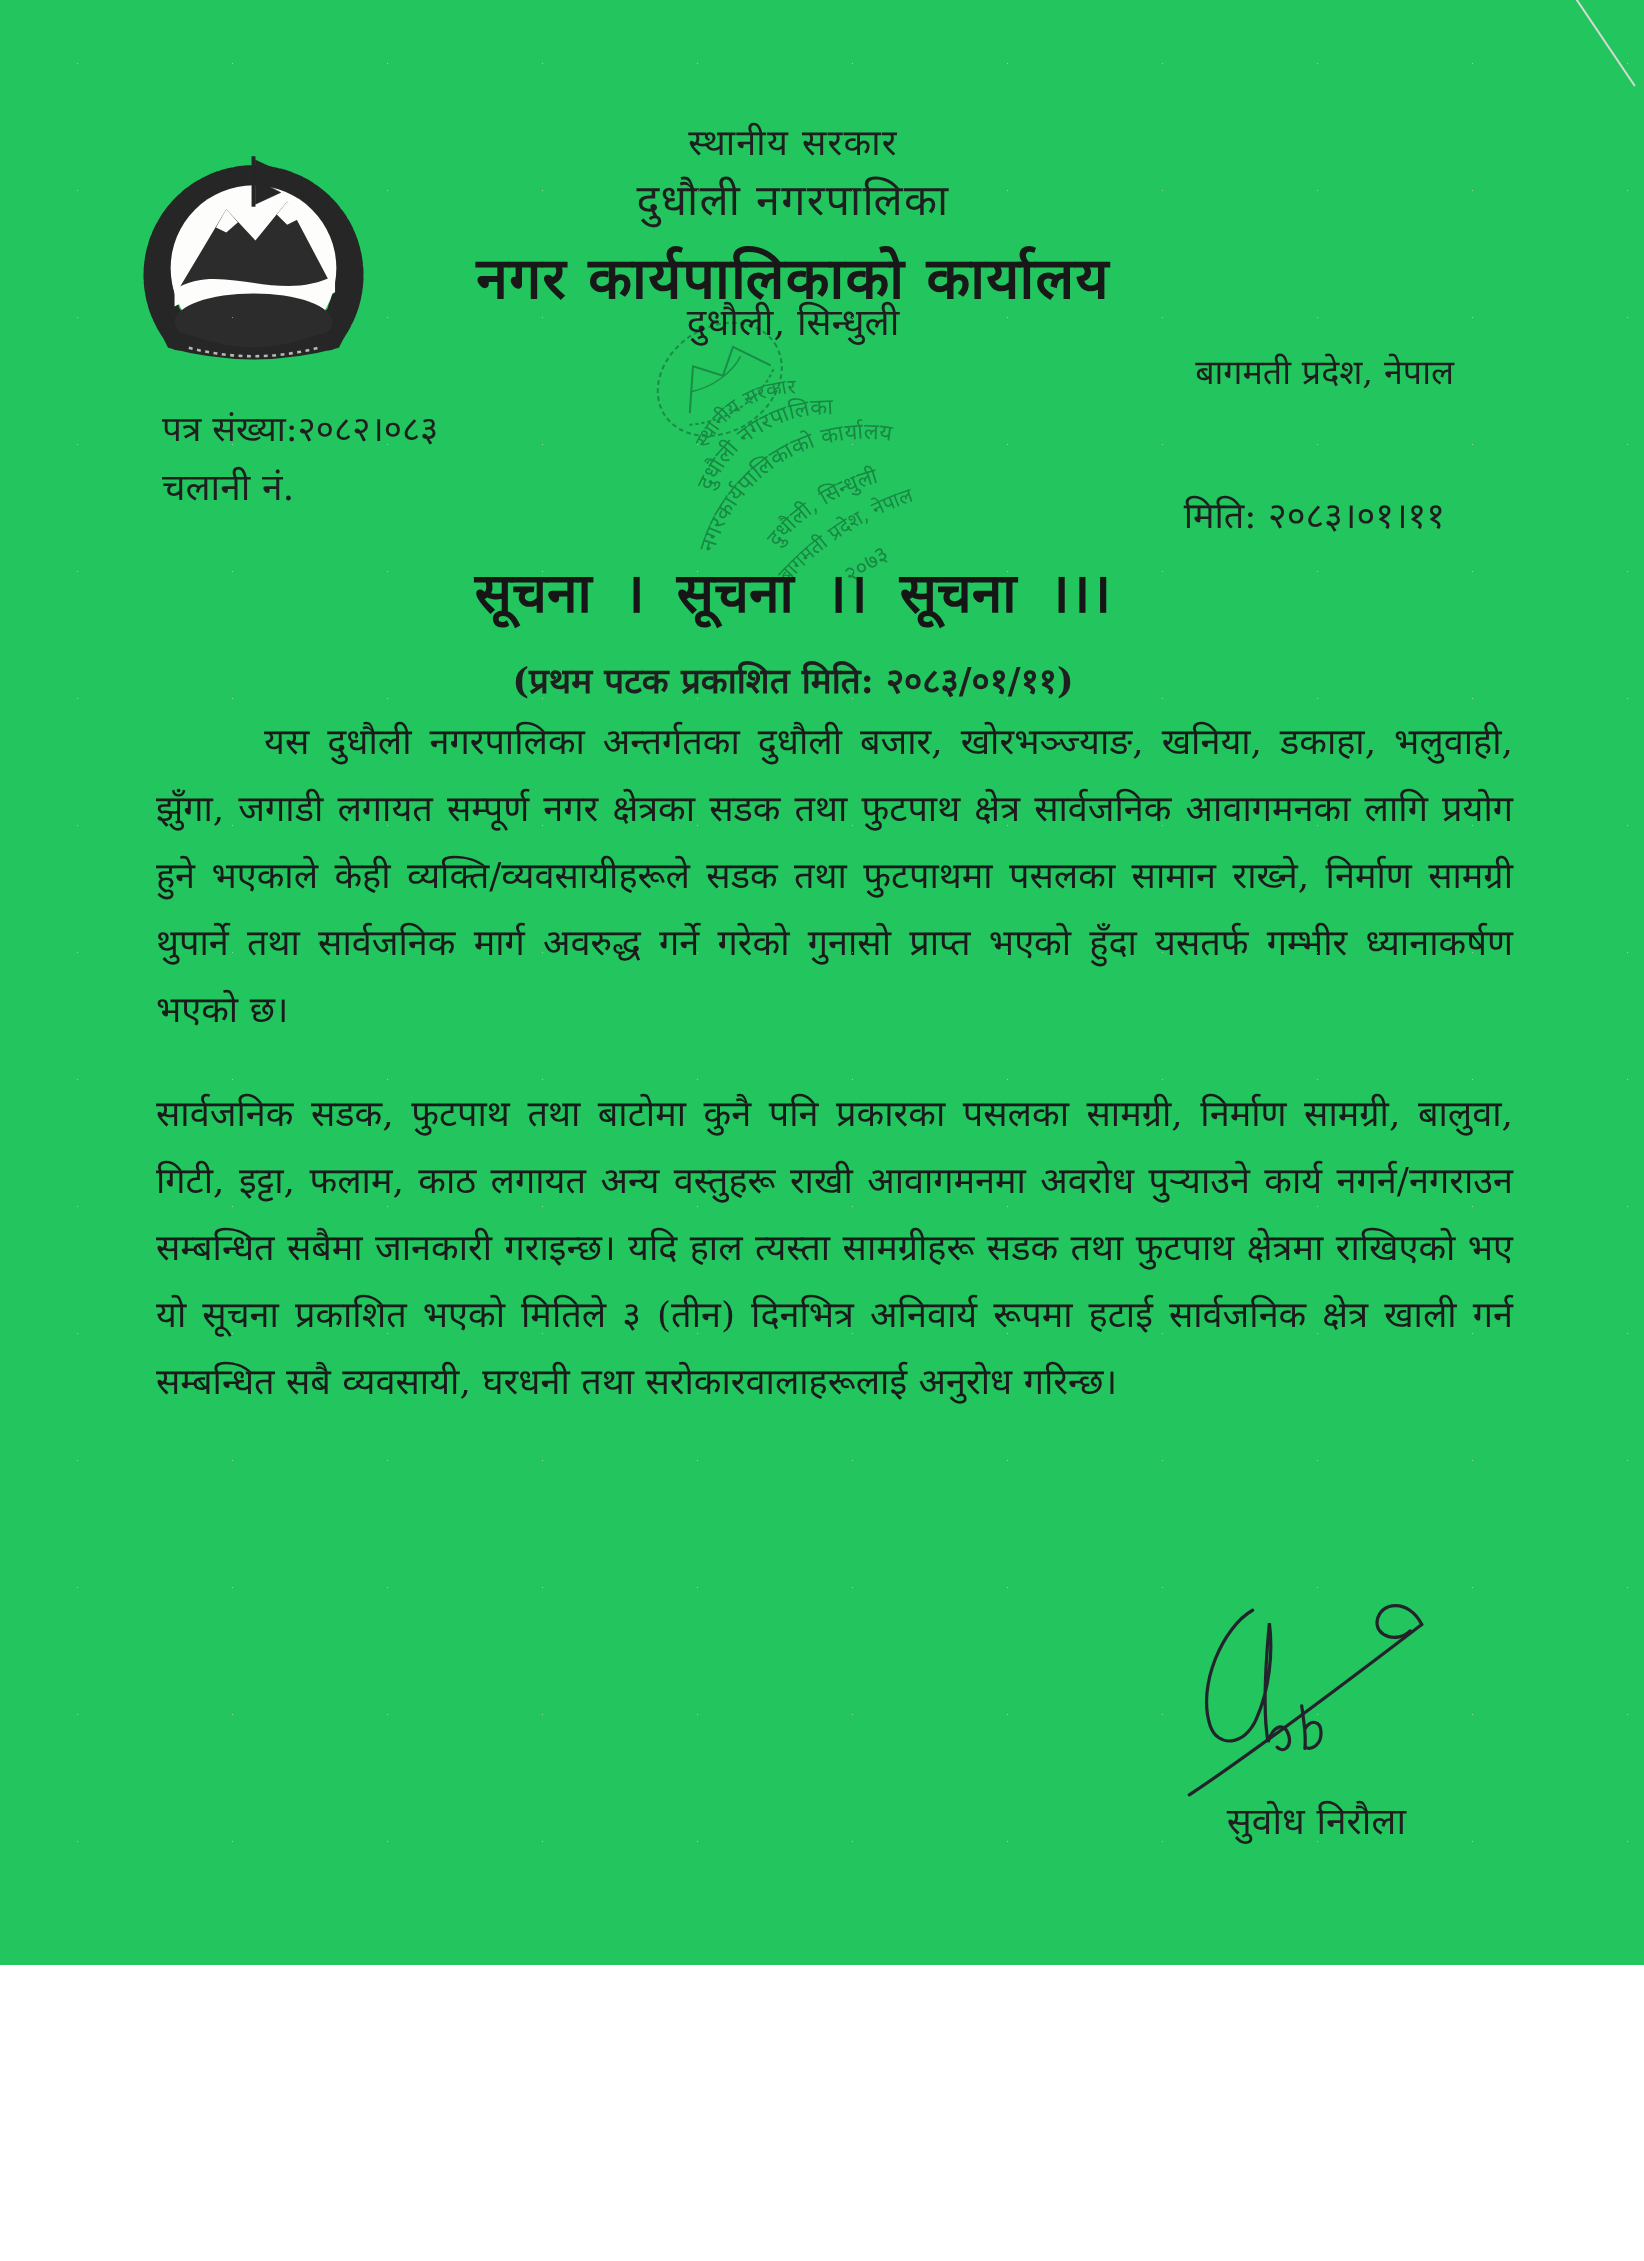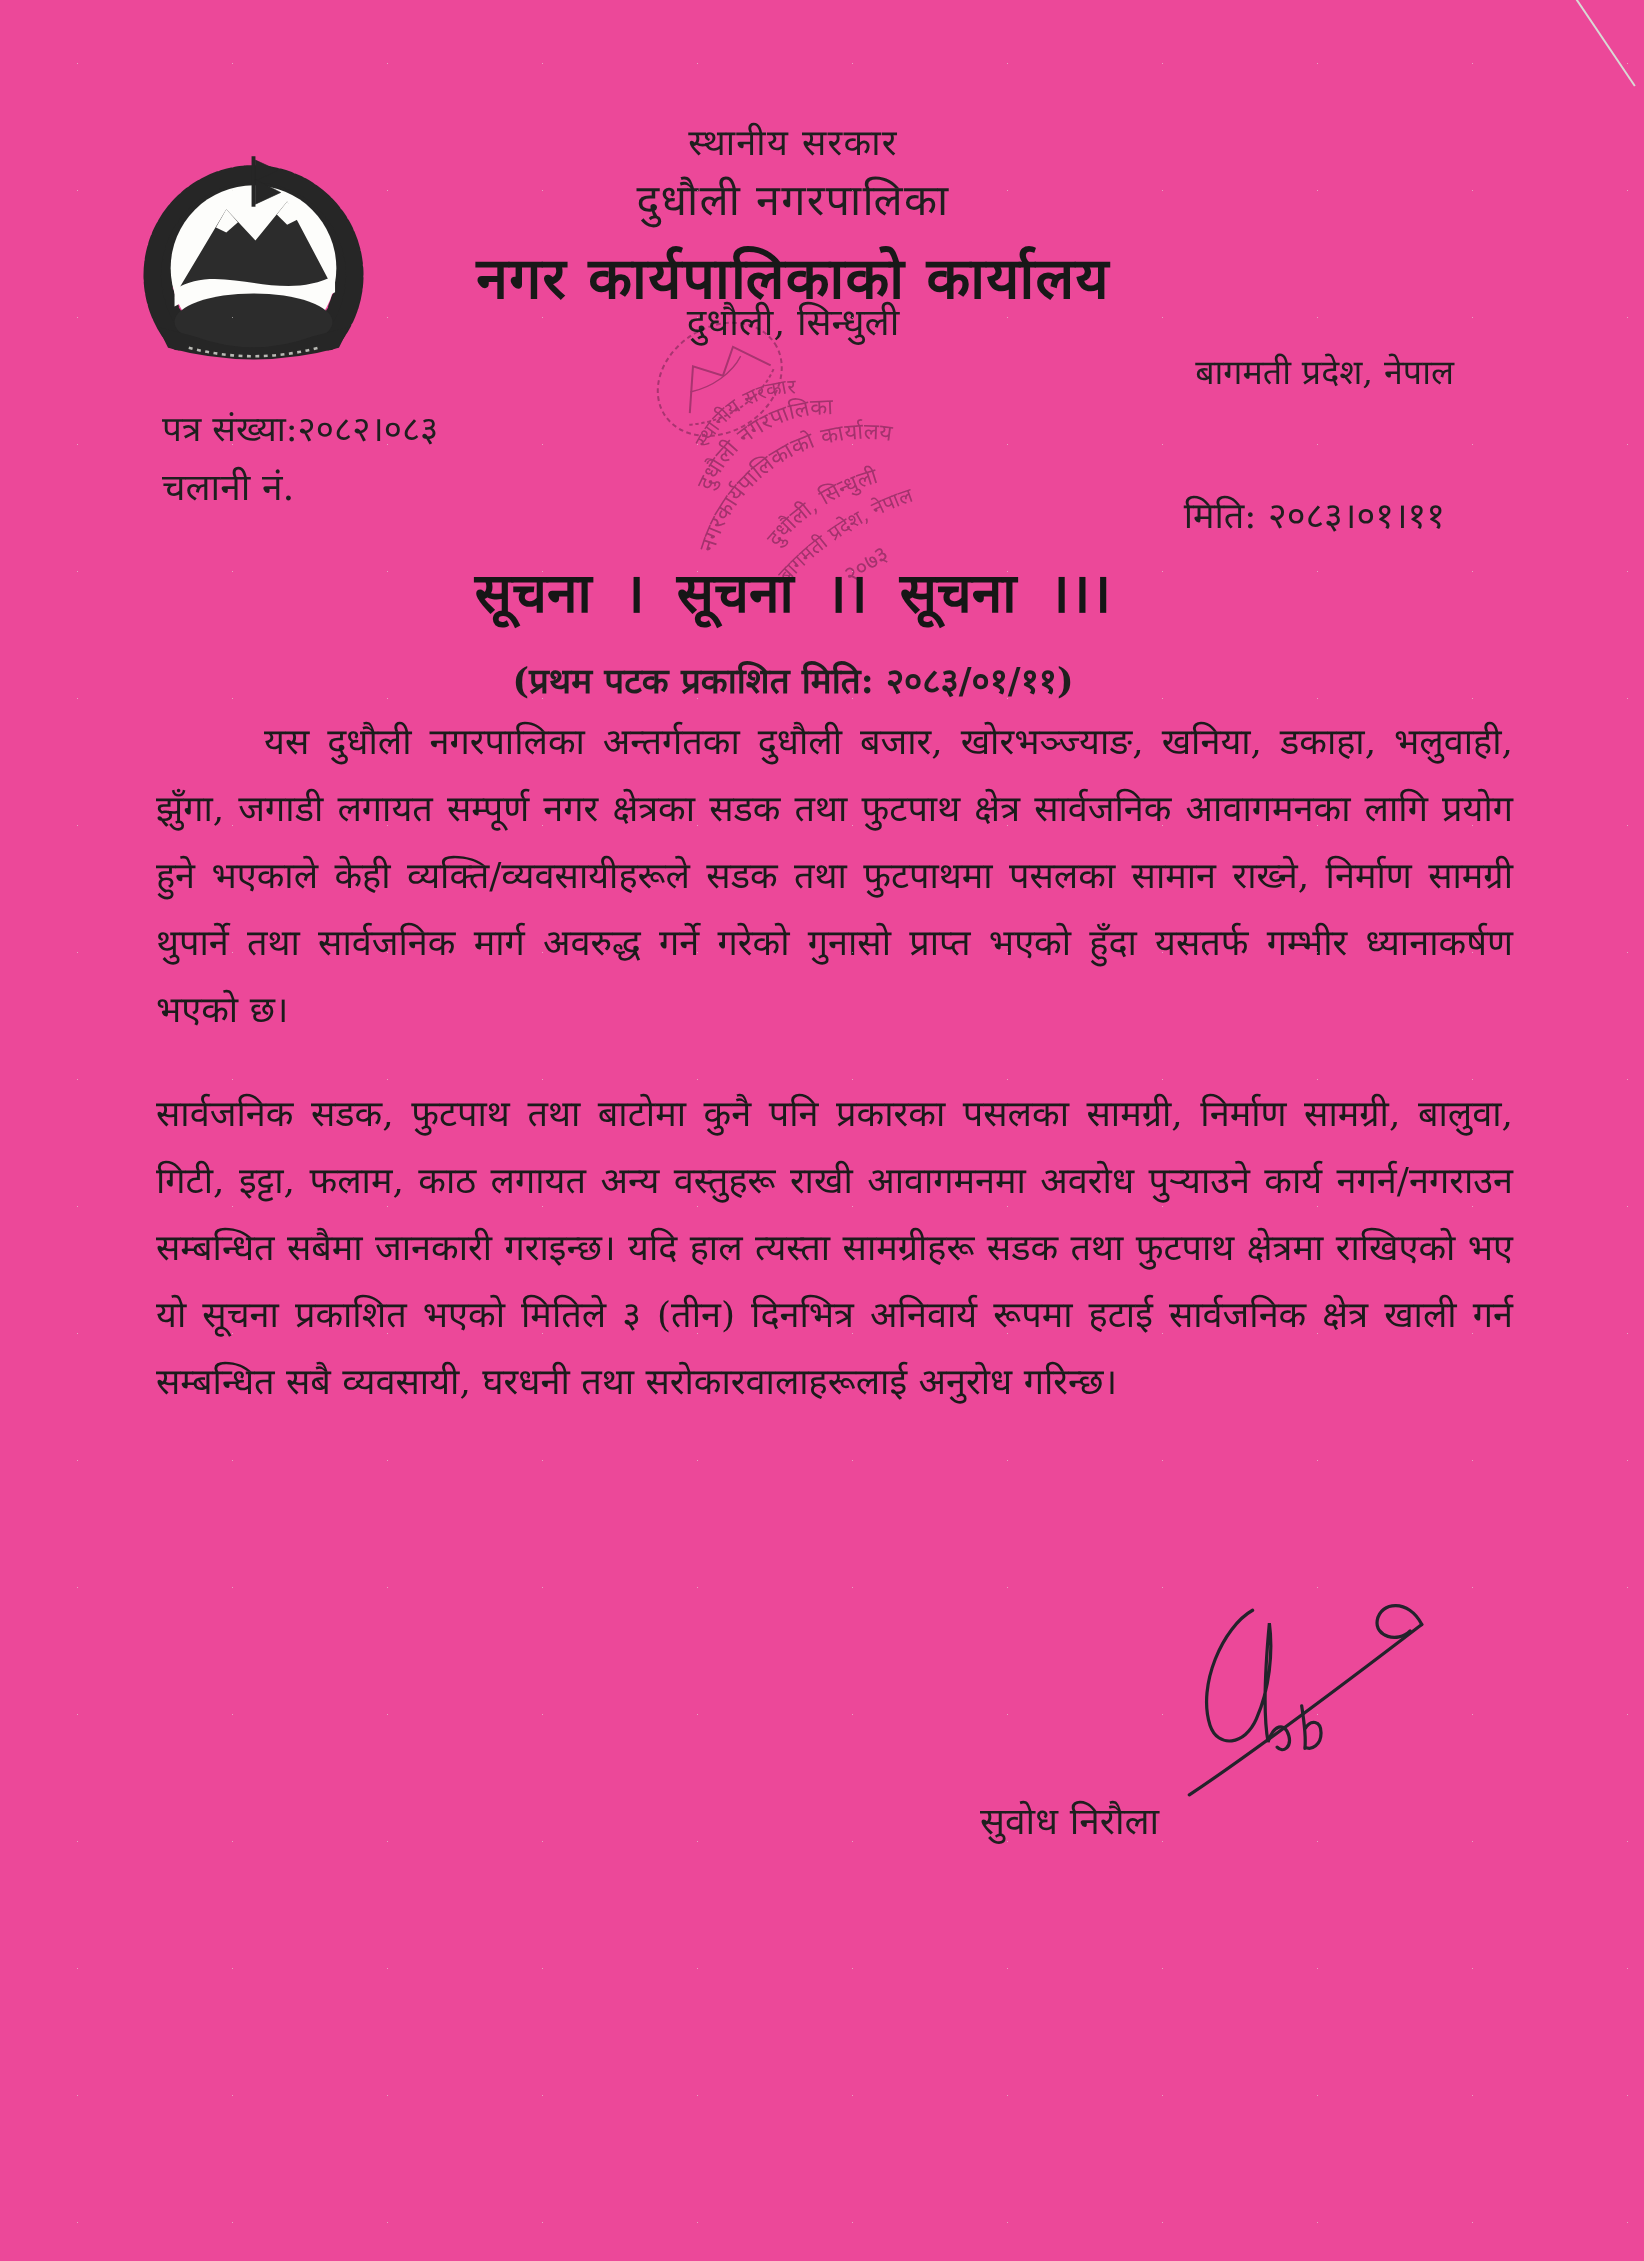--- a/index.html
+++ b/index.html
@@ -1,17 +1,17 @@
 <!DOCTYPE html>
 <html style="font-size:10.3px"><head>
 <meta charset="utf-8">
 <style>
   html,body{margin:0;padding:0;background:#ffffff;}
   .page{
-    position:relative;width:1644px;height:2261px;background:#ec4899;
+    position:relative;width:1644px;height:1965px;background:#22c55e;
     font-family:"DejaVu Serif","Liberation Serif",serif;
     color:#1f1f1f;overflow:hidden;
   }
   .page::after{ 
     content:"";position:absolute;inset:0;pointer-events:none;
     background-image:radial-gradient(#e8e8e4 0.6px, transparent 0.9px);
     background-size:155px 127px;opacity:.55;
   }
   .corner-artifact{position:absolute;right:-18px;top:34px;width:123px;height:1.9px;
     background:#d9d9d5;transform:rotate(56deg);}
@@ -28,21 +28,21 @@
   .title{top:553px;font-size:55px;font-weight:bold;word-spacing:13px;color:#161616;}
   .subtitle{top:656px;font-size:35px;font-weight:bold;}
   .bodytext{left:148px;top:709px;width:1357px;font-size:36px;line-height:1.86;
     text-align:justify;color:#1b1b1b;margin-left:8px;}
   .bodytext p{margin:0 0 37px 0;}
   .bodytext p.indent{text-indent:108px;}
   .emblem{left:123px;top:142px;width:261px;height:233px;}
   .stamp{left:600px;top:297px;width:335px;height:322px;overflow:visible;
     opacity:.85;mix-blend-mode:multiply;}
   .signature-svg{left:1148px;top:1587px;width:297px;height:226px;overflow:visible;}
-  .signblock{left:980px;top:1794px;width:426px;text-align:left;}
+  .signblock{left:980px;top:1794px;width:426px;text-align:right;}
   .sign-name{font-size:37px;margin-bottom:17px;}
   .sign-desig{font-size:37px;}
 </style>
 </head>
 <body>
 
 <div class="page">
 
   <div class="corner-artifact"></div>
 

